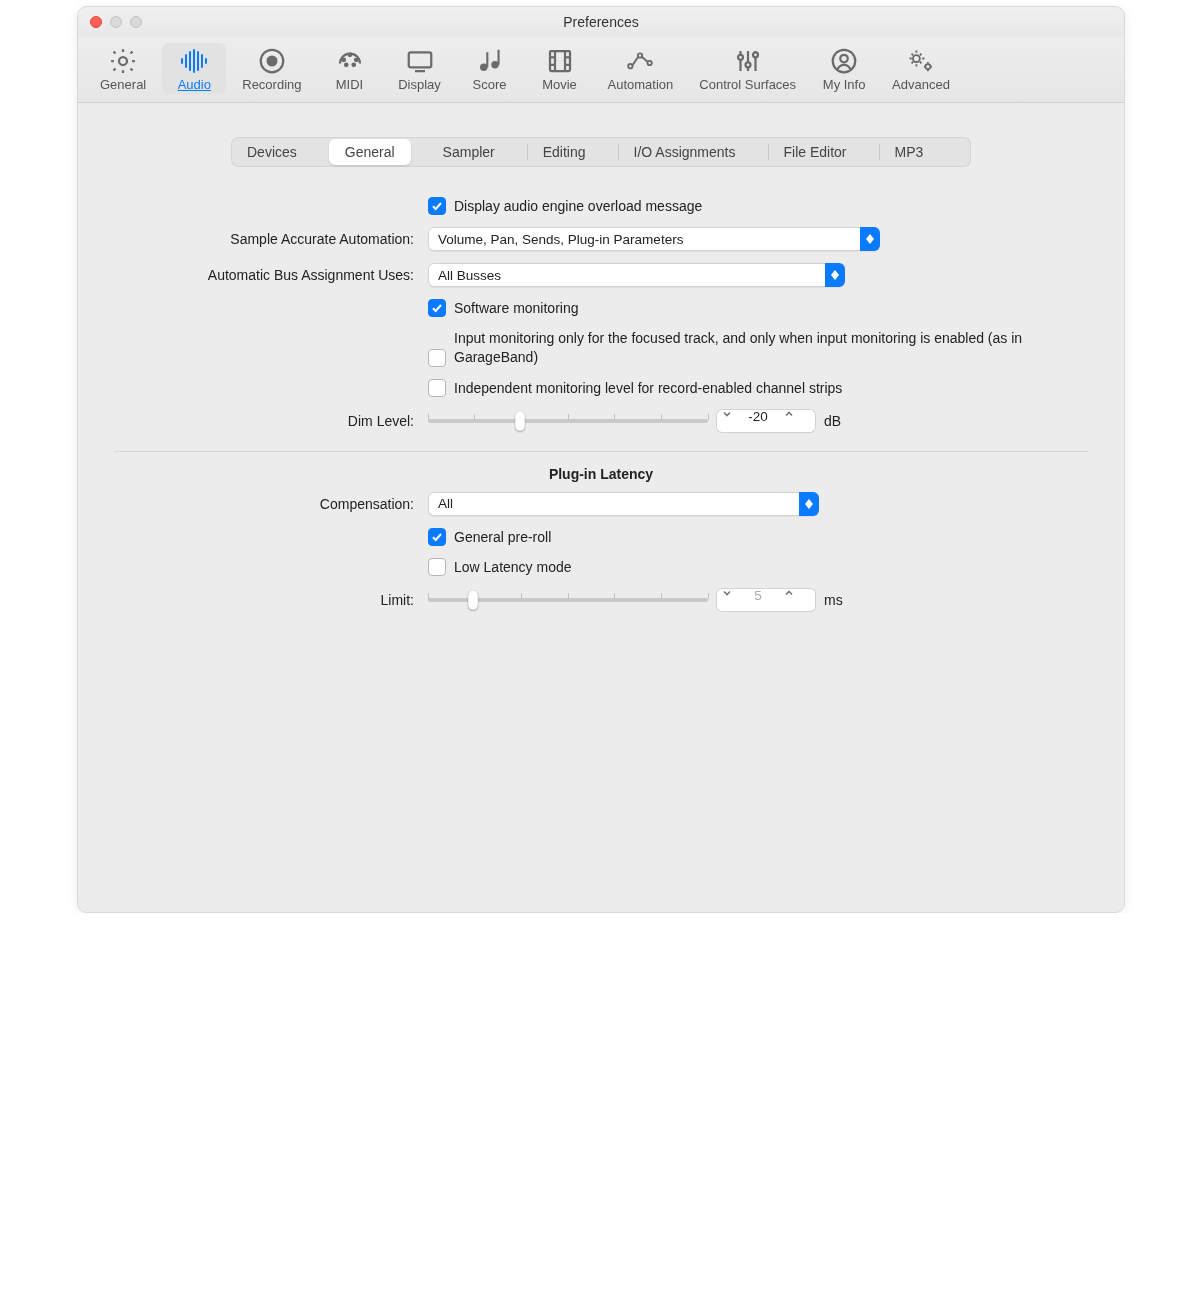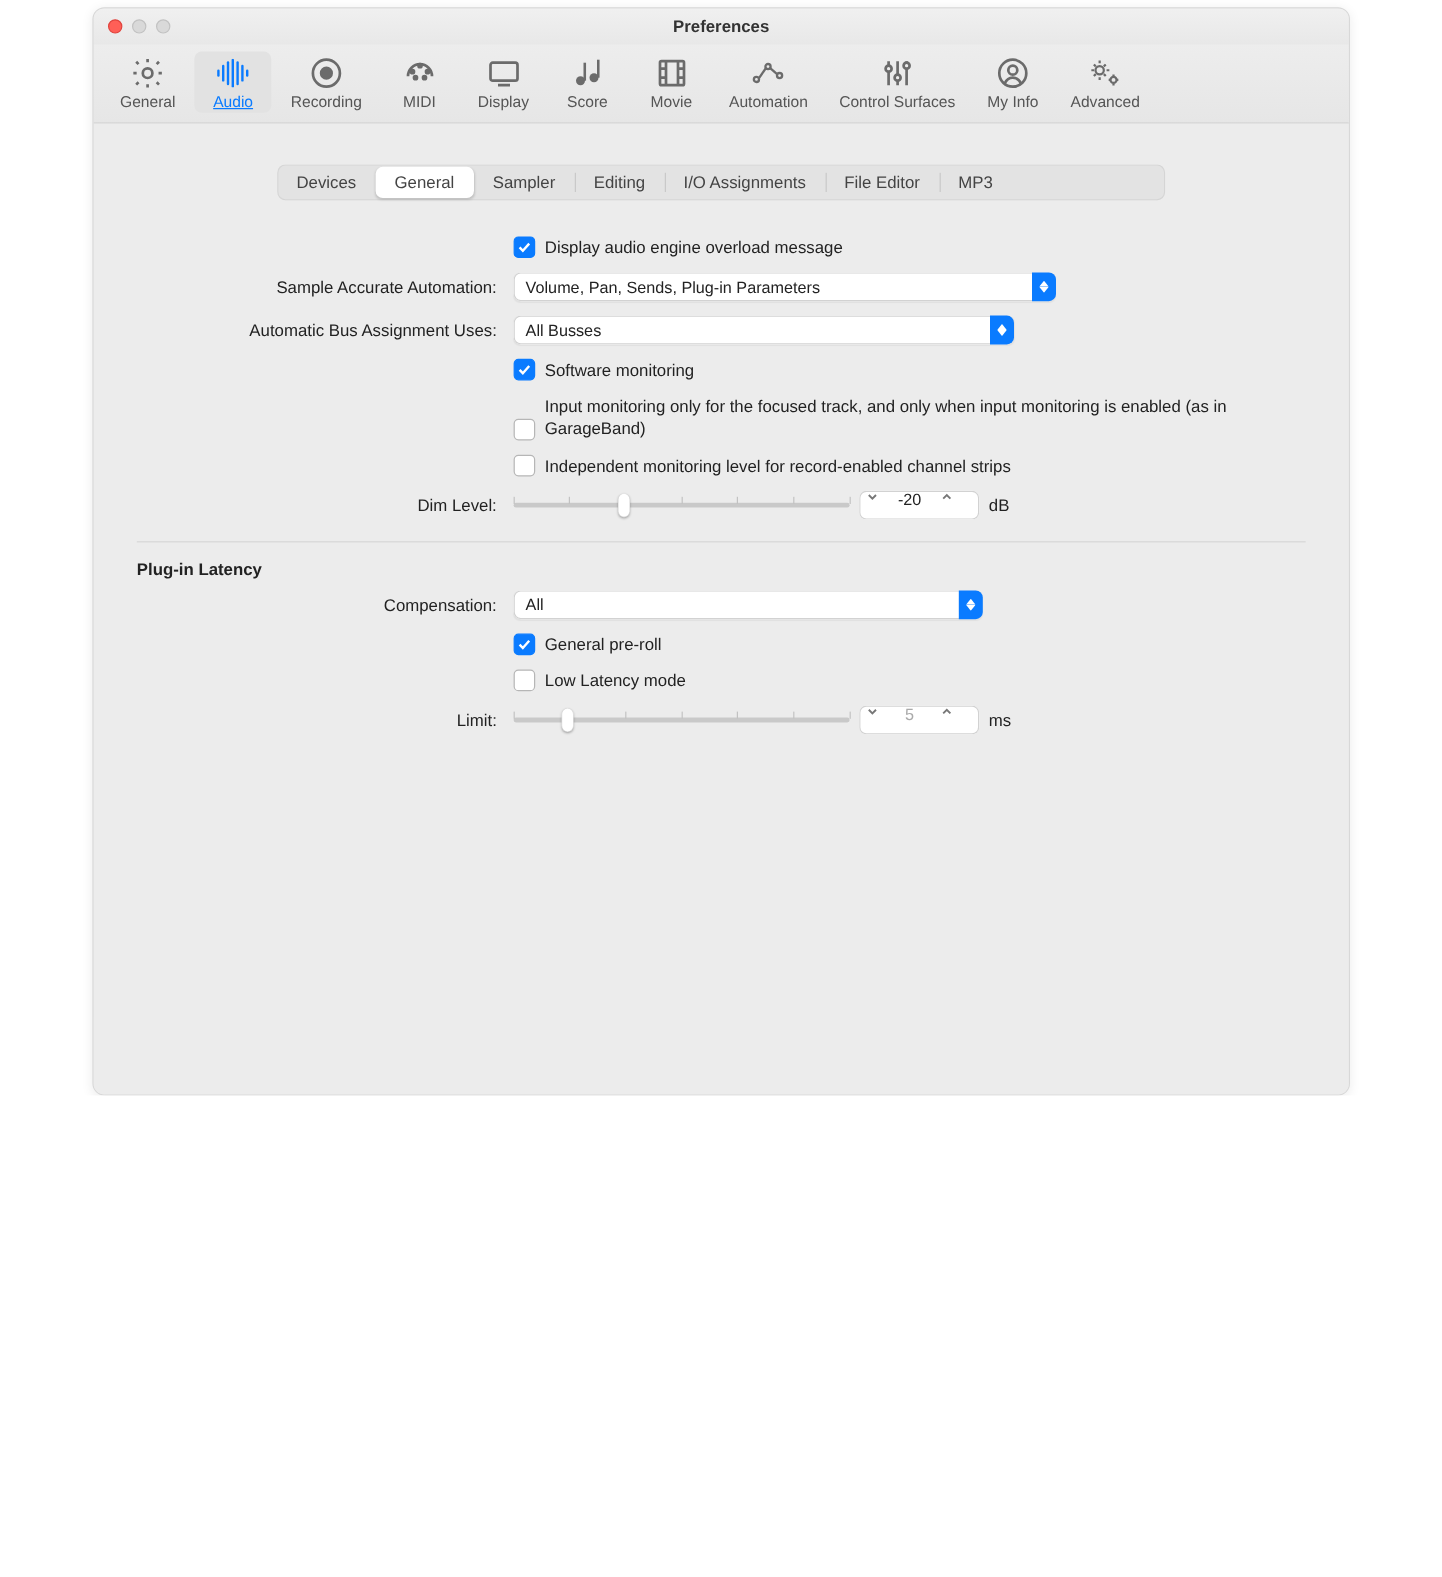--- a/index.html
+++ b/index.html
@@ -37,21 +37,21 @@
     position:relative;
     padding:0 12px;
     background:linear-gradient(#f0f0f0,#e8e8e8);
   }
   .traffic{display:flex;gap:8px;}
   .tl{width:12px;height:12px;border-radius:50%;}
   .tl.red{background:#ff5f57;border:0.5px solid #e0443e;}
   .tl.grey{background:#d9d9d9;border:0.5px solid #c2c2c2;}
   .titlebar .title{
     position:absolute;left:0;right:0;text-align:center;
-    font-weight:700;font-size:14px;color:#333;
+    font-weight:400;font-size:14px;color:#333;
   }
   .toolbar{
     display:flex;
     gap:6px;
     padding:6px 12px 8px 12px;
     border-bottom:1px solid #cfcfcf;
     background:linear-gradient(#ededed,#e6e6e6);
   }
   .tool{
     display:flex;flex-direction:column;align-items:center;justify-content:center;
@@ -63,21 +63,21 @@
   .tool.selected{background:#e2e2e2;}
   .tool.selected .ico, .tool.selected .lbl{color:#0a7bff;text-decoration:underline;}
 
   .content{
     padding:34px 36px 300px 36px;
     background:#ececec;
   }
   .seg{
     width:740px;margin:0 auto 30px auto;height:30px;
     background:#e3e3e3;border-radius:7px;display:flex;align-items:center;
-    padding:0;gap:0;font-size:14px;color:#444;
+    padding:0;gap:16px;font-size:14px;color:#444;
     box-shadow:inset 0 0 0 1px rgba(0,0,0,0.06);
   }
   .seg .segbtn{
     flex:0 0 auto;padding:0 16px;height:26px;display:flex;align-items:center;justify-content:center;
     border-radius:6px;position:relative;
   }
   .seg .segbtn + .segbtn::before{
     content:"";position:absolute;left:0;top:5px;bottom:5px;width:1px;background:#c9c9c9;
   }
   .seg .segbtn.sel{background:#fff;box-shadow:0 1px 2px rgba(0,0,0,0.15);}
@@ -132,21 +132,21 @@
   .slider .ticks{position:absolute;left:0;right:0;top:2px;height:14px;}
   .slider .tick{position:absolute;top:0;width:1px;height:6px;background:#c2c2c2;}
   .slider .thumb{
     position:absolute;top:50%;transform:translate(-50%,-50%);width:10px;height:20px;
     background:#fff;border-radius:5px;box-shadow:0 1px 2px rgba(0,0,0,0.3), inset 0 0 0 0.5px rgba(0,0,0,0.15);
   }
 
   hr.sep{
     border:none;border-top:1px solid #d6d6d6;margin:18px 0 14px 0;
   }
-  .section-title{font-weight:600;margin:0 0 10px 0;}
+  .section-title{font-weight:600;margin:0 0 10px 0;text-align:center;}
   .wrap{max-width:640px;line-height:1.35;}
 </style>
 </head>
 <body>
 
 <div class="window">
 
   <div class="titlebar">
     <div class="traffic">
       <div class="tl red"></div>

